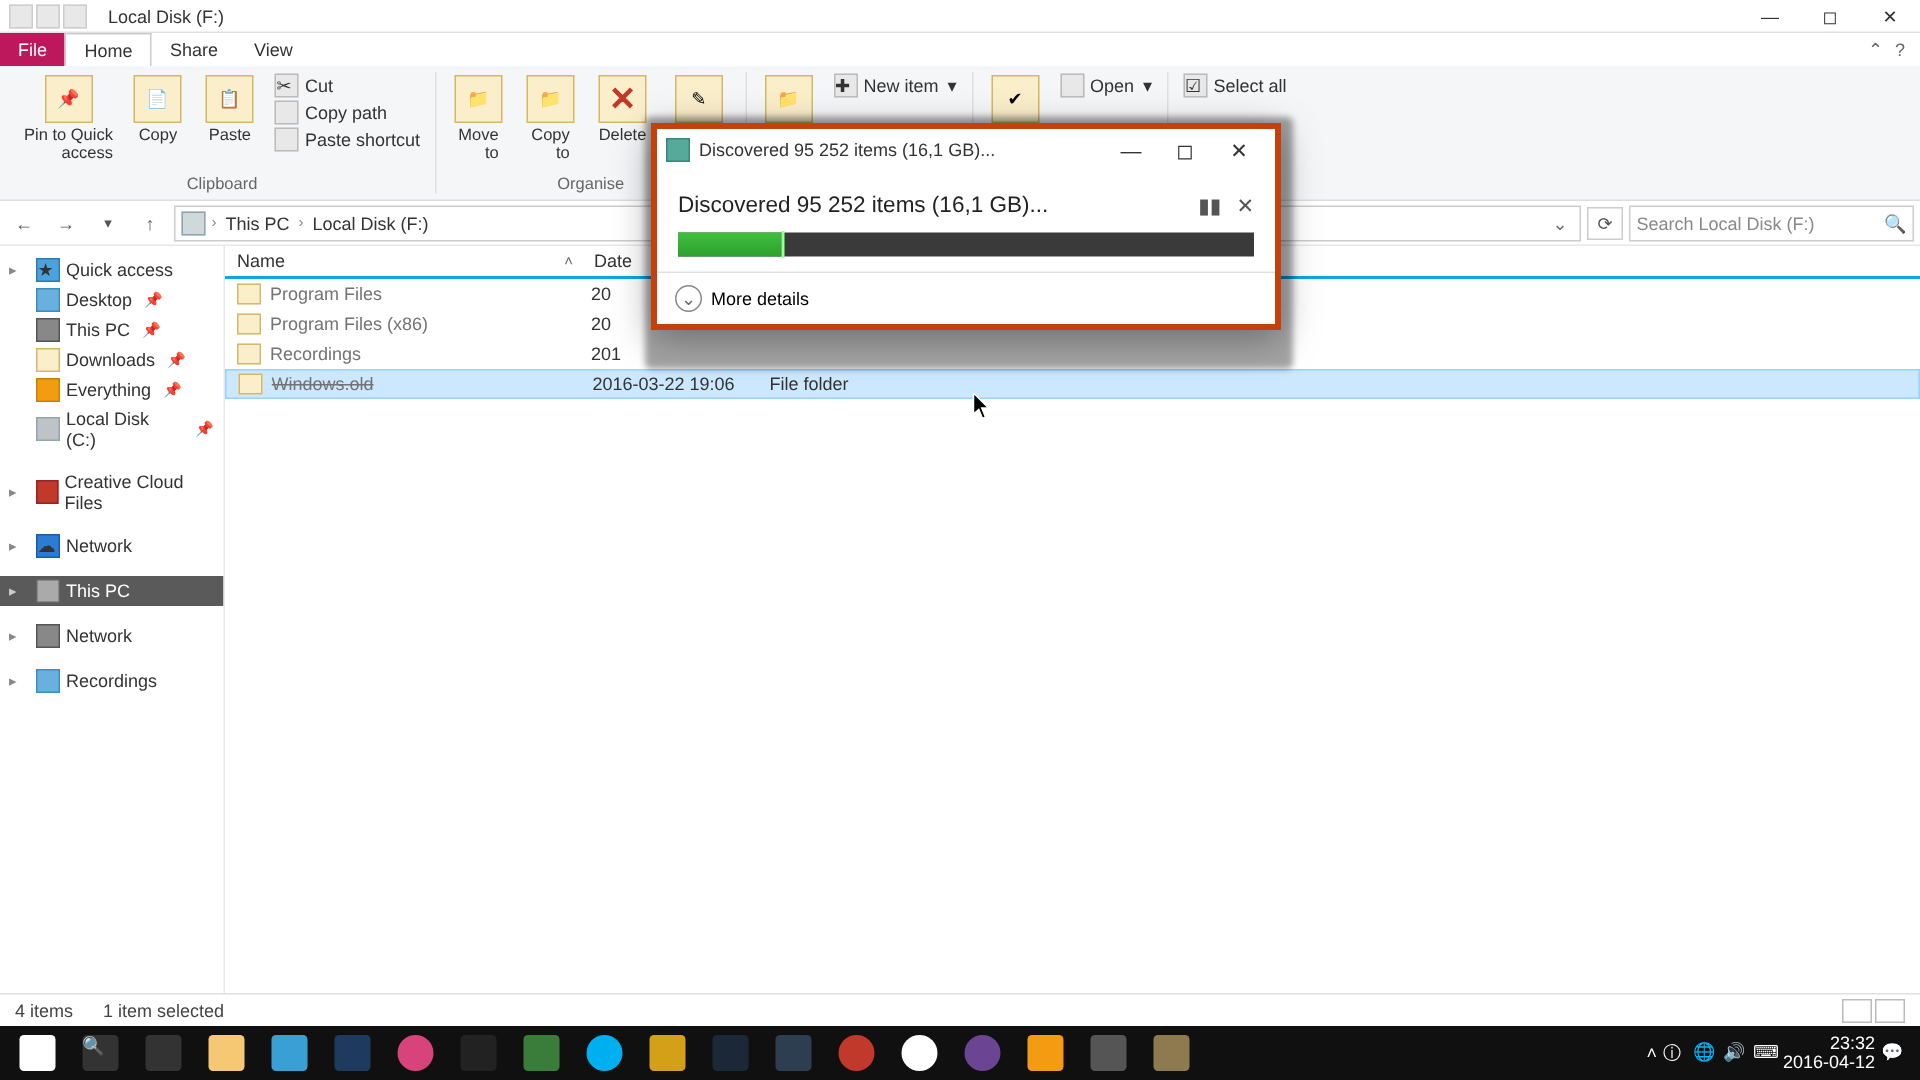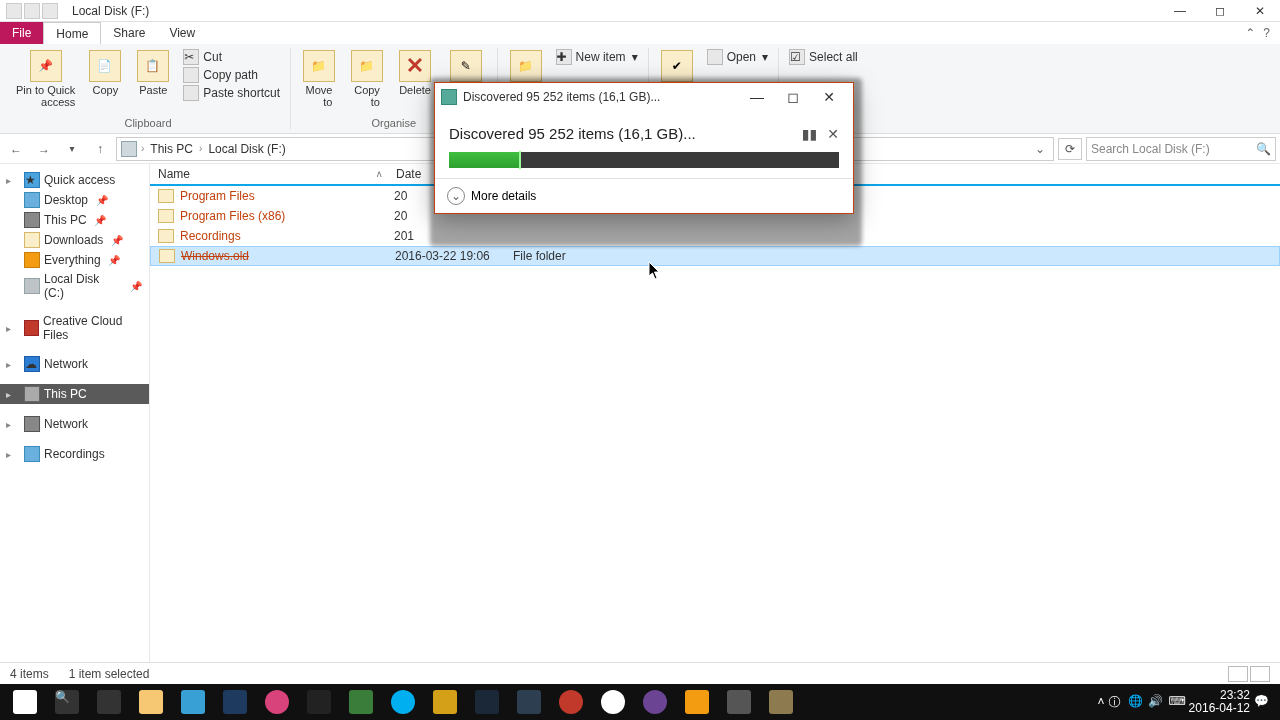--- a/index.html
+++ b/index.html
@@ -58,42 +58,42 @@
 .listarea { flex: 1; position: relative; }
 .list-header { display: flex; height: 22px; border-bottom: 2px solid #0ea5e9; align-items: center; }
 .list-header .hcol { padding: 0 8px; color: #333; font-size: 12px; }
 .list-header .namecol { width: 238px; display:flex; align-items:center; position:relative; }
 .list-header .datecol { width: 118px; }
 .list-header .typecol { width: 140px; }
 .list-header .sortind { position:absolute; right:6px; color:#666; font-size:10px;}
 
 .file-row { display: flex; align-items: center; height: 20px; padding-left: 8px; }
 .file-row .ficon { width: 16px; height: 14px; background: #fbeecb; border: 1px solid #d4b86a; margin-right: 6px; }
-.file-row .fname { width: 214px; font-size: 12px; color: #c2410c; overflow:hidden; text-overflow:ellipsis; white-space:nowrap;}
+.file-row .fname { width: 214px; font-size: 12px; color: #737373; overflow:hidden; text-overflow:ellipsis; white-space:nowrap;}
 .file-row .fdate { width: 118px; font-size: 12px; color: #333; }
 .file-row .ftype { width: 140px; font-size: 12px; color: #333; }
 .file-row.selected { background: #cce8ff; border: 1px solid #99d1ff; }
 .file-row.selected .fname { text-decoration: line-through; }
 
 
 .statusbar { position: absolute; bottom: 36px; left: 0; right: 0; height: 22px; border-top: 1px solid #e0e0e0; display: flex; align-items: center; padding: 0 10px; gap: 20px; color: #444; font-size: 12px; }
 .statusbar .view-icons { margin-left: auto; display: flex; gap: 2px; }
 .statusbar .vicon { width: 20px; height: 16px; border: 1px solid #bbb; }
 
 
 .taskbar { position: absolute; bottom: 0; left: 0; right: 0; height: 36px; background: #101010; display: flex; align-items: center; padding: 0 4px; }
 .taskbar .tbtn { width: 42px; height: 32px; display: flex; align-items: center; justify-content: center; }
 .taskbar .tbtn .ticon2 { width: 24px; height: 24px; background: #444; border-radius: 3px; }
 .taskbar .tray { margin-left: auto; display: flex; align-items: center; gap: 4px; color: #fff; font-size: 11px; padding-right: 6px; }
 .taskbar .tray .trayicon { width: 16px; height: 16px; }
 .taskbar .tray .clock { text-align: right; line-height: 1.1; }
 
 
 .dialog-shadow { position: absolute; left: 430px; top: 78px; width: 432px; height: 168px; background: #000; opacity:.35; border-radius: 4px; filter: blur(2px); }
-.dialog { position: absolute; left: 434px; top: 82px; width: 420px; background: #fff; border: 1px solid #c2410c; box-shadow: 0 6px 24px rgba(0,0,0,.35); }
+.dialog { position: absolute; left: 434px; top: 82px; width: 420px; background: #fff; border: 4px solid #c2410c; box-shadow: 0 6px 24px rgba(0,0,0,.35); }
 .dialog .dtitle { height: 28px; display: flex; align-items: center; padding: 0 6px; }
 .dialog .dtitle .dicon { width:16px; height:16px; background:#5a9; border:1px solid #387;}
 .dialog .dtitle .dtxt { margin-left: 6px; font-size: 12px; color: #333; overflow:hidden; text-overflow:ellipsis; white-space:nowrap;}
 .dialog .dtitle .dwcontrols { margin-left:auto; display:flex; }
 .dialog .dtitle .dwc { width:36px; height:24px; display:flex; align-items:center; justify-content:center; color:#333; font-size:14px;}
 .dialog .dbody { padding: 10px 14px; }
 .dialog .prep { font-size: 12px; color: #333; }
 .dialog .prep .link { color: #0066cc; }
 .dialog .discline { display:flex; align-items:center; margin-top:4px;}
 .dialog .disc { font-size: 15px; color: #222; }

